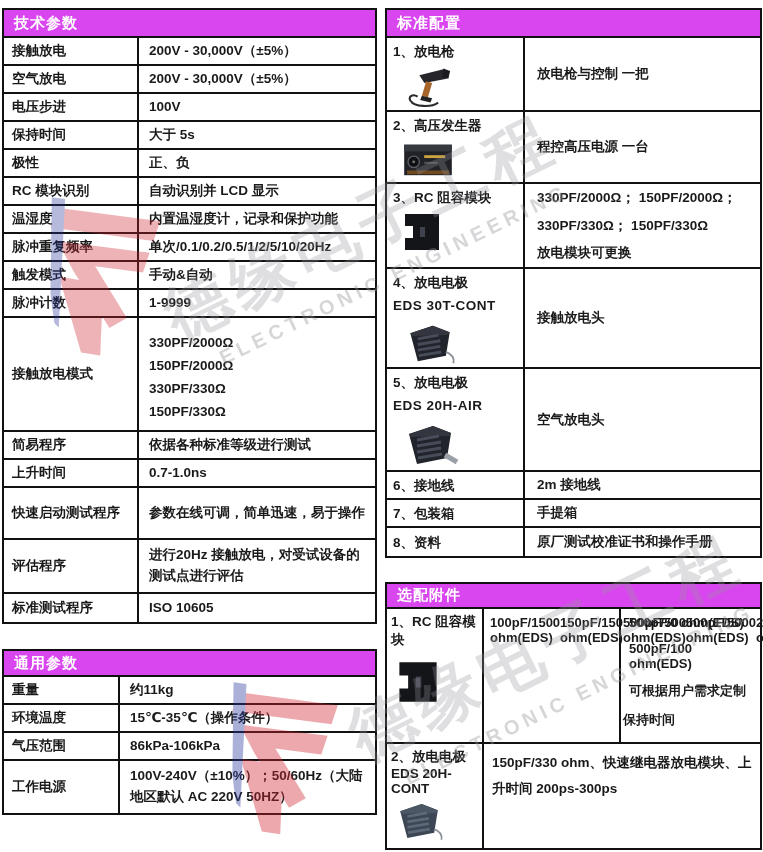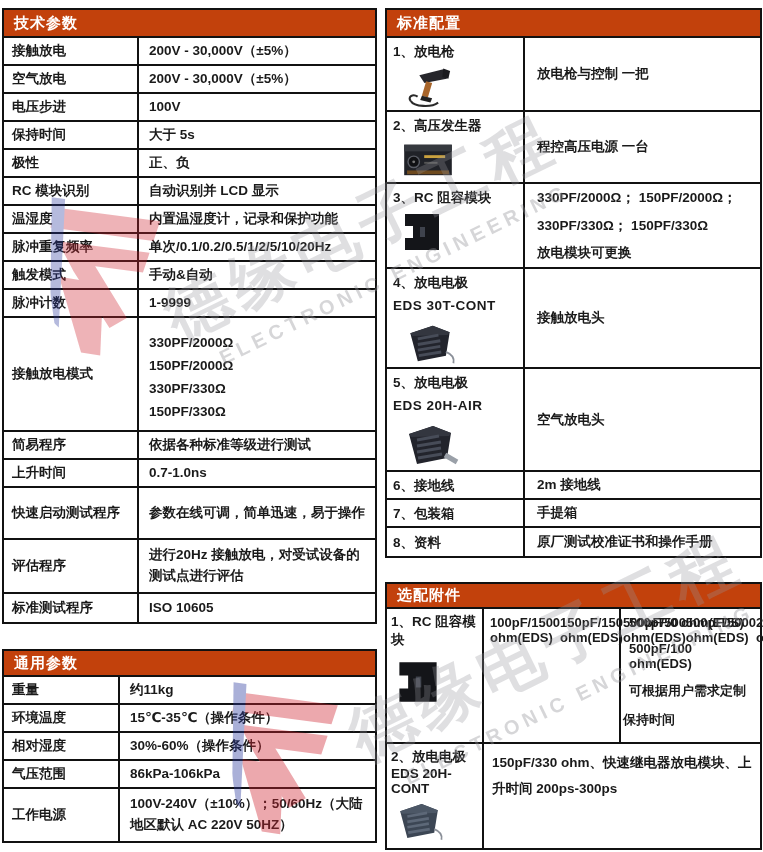--- a/index.html
+++ b/index.html
@@ -4,21 +4,21 @@
 <style>
   * { margin:0; padding:0; box-sizing:border-box; }
   html,body { background:#ffffff; }
   body { font-family:"Liberation Sans","DejaVu Sans",sans-serif; color:#1a1a1a; }
   .page { position:relative; width:763px; height:852px; overflow:hidden; background:#fff; }
   .cols { position:absolute; left:2px; top:8px; display:flex; gap:8px; }
   .col-l { width:375px; }
   .col-r { width:377px; }
 
   .tbl { border:2px solid #111; background:transparent; }
-  .hdr { background:#c2410c; border-bottom:2px solid #111; height:28px;
+  .hdr { background:#d946ef; border-bottom:2px solid #111; height:28px;
          display:flex; align-items:center; padding-left:10px; }
   .hdr span { color:#fff; font-weight:bold; font-size:15px; letter-spacing:1px; }
 
   .trow { display:flex; border-bottom:2px solid #111; height:28px; }
   .trow:last-child { border-bottom:none; }
   .h114 { height:114px; }
   .h52 { height:52px; }
   .h54 { height:54px; }
 
   .lbl { width:135px; border-right:2px solid #111; display:flex; align-items:center;
@@ -178,24 +178,20 @@
         </div>
         <div class="trow">
           <div class="lbl">重量</div>
           <div class="val">约11kg</div>
         </div>
         <div class="trow">
           <div class="lbl">环境温度</div>
           <div class="val">15℃-35℃（操作条件）</div>
         </div>
         <div class="trow">
-          <div class="lbl">相对湿度</div>
-          <div class="val">30%-60%（操作条件）</div>
-        </div>
-        <div class="trow">
           <div class="lbl">气压范围</div>
           <div class="val">86kPa-106kPa</div>
         </div>
         <div class="trow h52">
           <div class="lbl">工作电源</div>
           <div class="val">100V-240V（±10%）；50/60Hz（大陆地区默认 AC 220V 50HZ）</div>
         </div>
       </div>
     </div>
 

